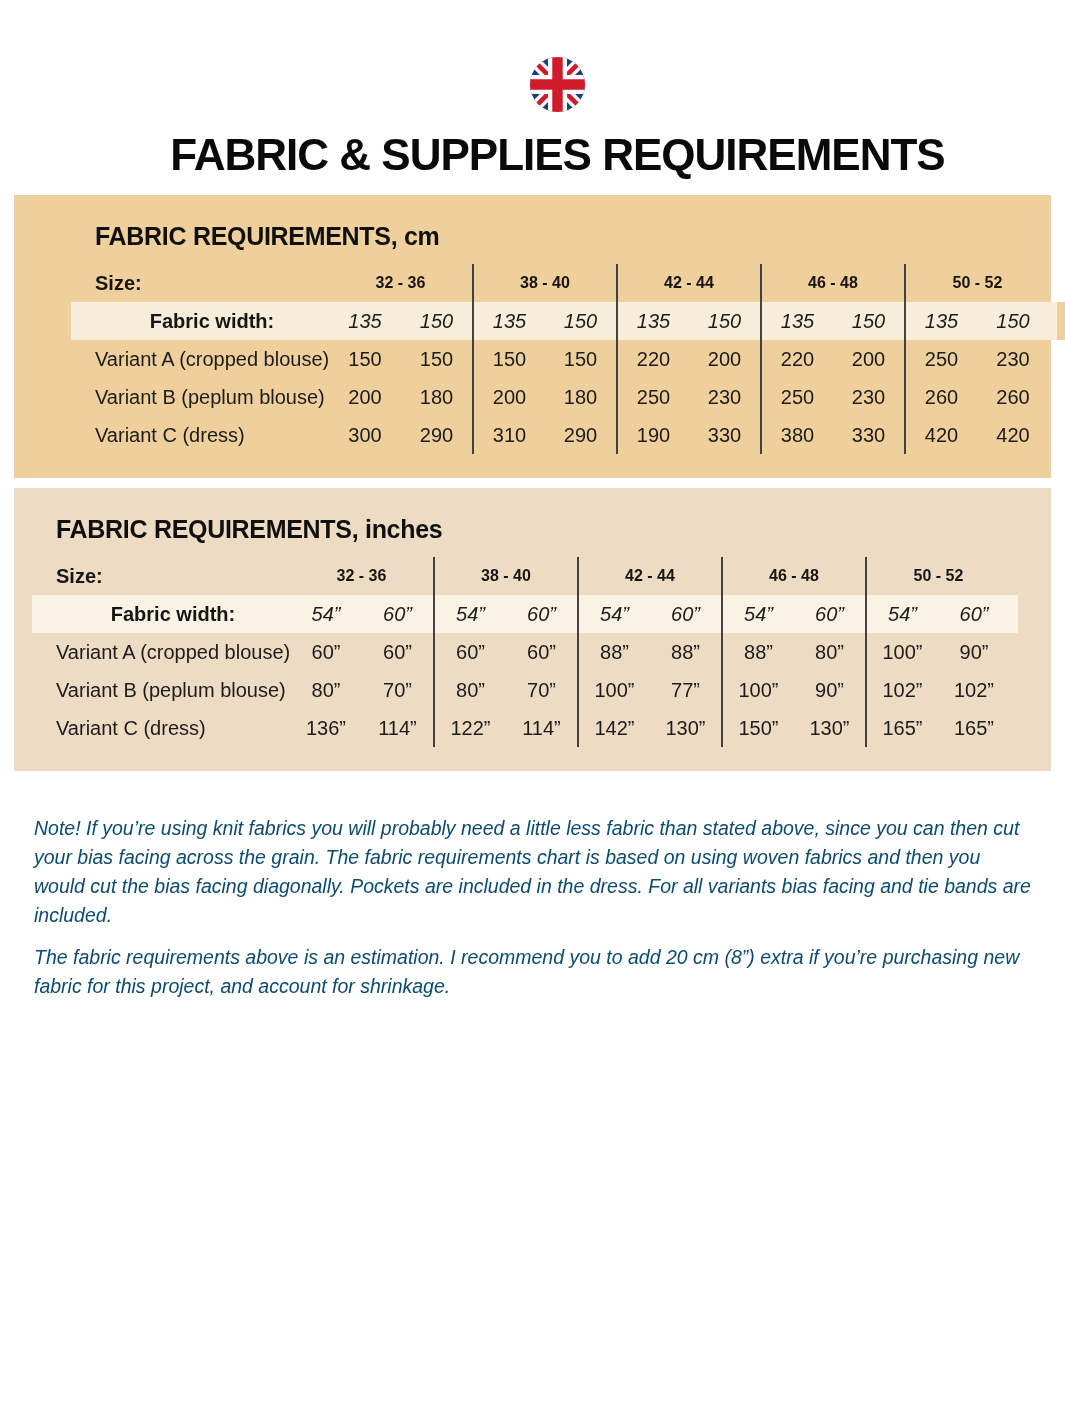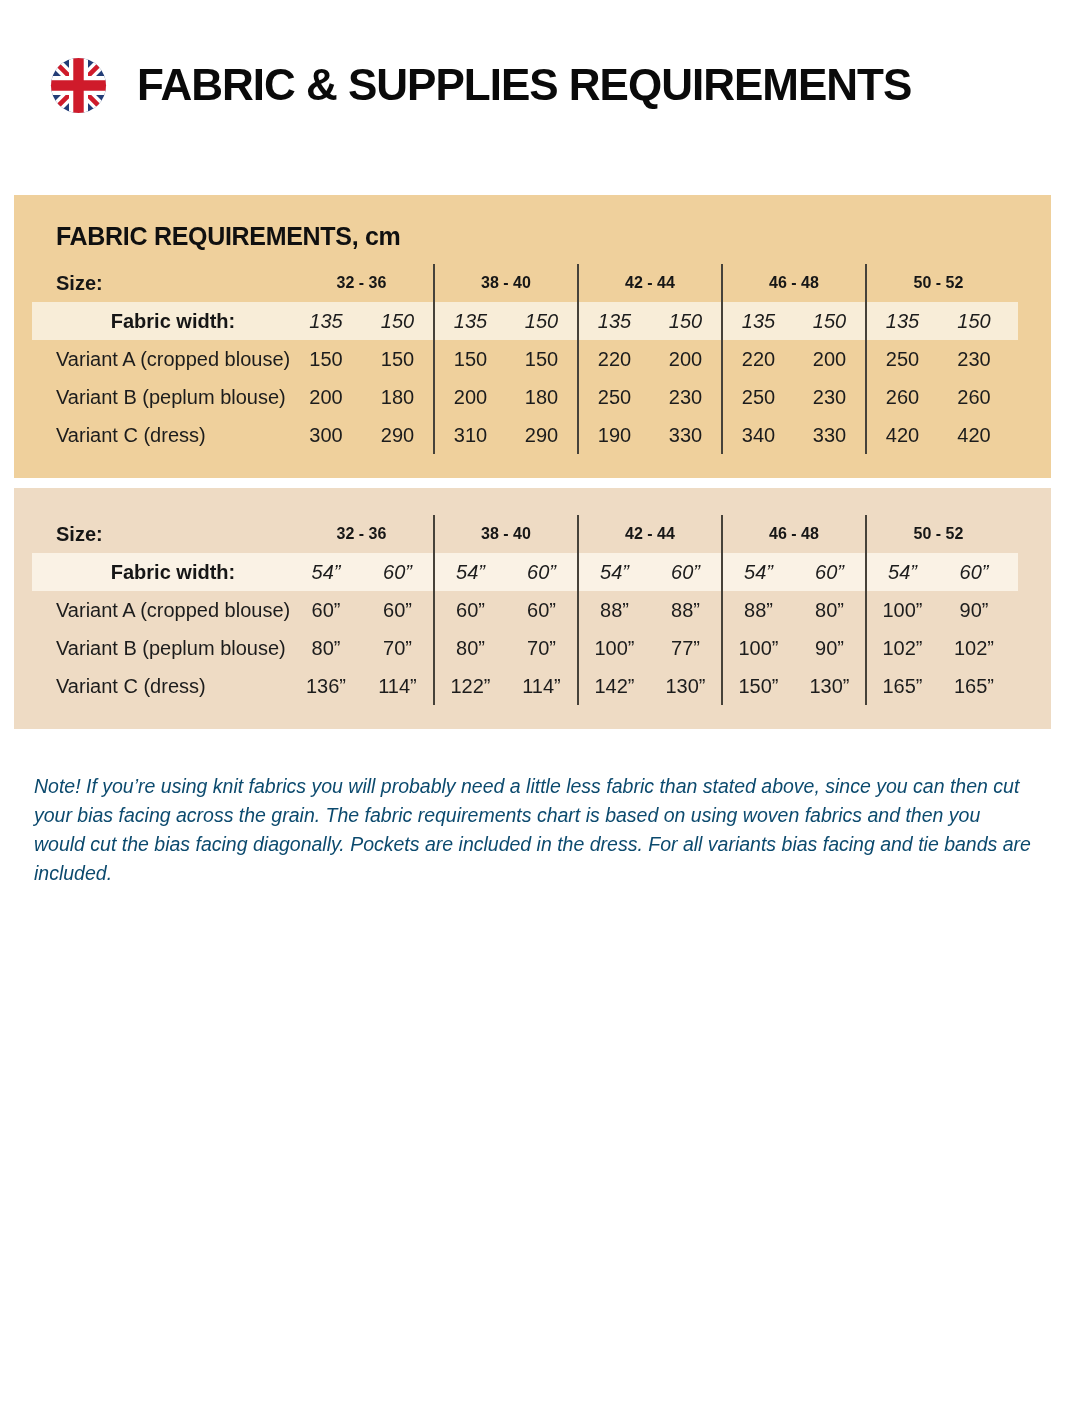--- a/index.html
+++ b/index.html
@@ -10,41 +10,42 @@
     background: #ffffff;
     font-family: "Liberation Sans", sans-serif;
     color: #1a1a1a;
     overflow: hidden;
   }
 
   
   .header {
     display: flex;
     align-items: center;
-    gap: 30px;
+    gap: 17px;
     margin: 56px 0 0 50px;
     height: 58px;
+    flex-direction: column;
   }
   .flag { width: 57px; height: 57px; flex: 0 0 auto; }
   .title {
     margin: 0;
     font-size: 44px;
     font-weight: bold;
     letter-spacing: -1px;
     color: #0a0a0a;
     white-space: nowrap;
   }
 
   
   .table-box {
     margin: 0 14px;
     padding: 27px 0 24px 0;
     box-sizing: border-box;
   }
-  .table-box.cm { margin-top: 81px; --bg: #efd09c; --hl: #f8edd8; background: var(--bg); }
+  .table-box.cm { margin-top: 81px; --bg: #efd09c; --hl: #f8edd8; background: var(--bg); padding-left: 39px; }
   .table-box.inches { margin-top: 10px; --bg: #eedbc4; --hl: #faf2e5; background: var(--bg); }
 
   .table-title {
     margin: 0 0 13px 42px;
     font-size: 25px;
     font-weight: bold;
     color: #101010;
     letter-spacing: -0.3px;
   }
 
@@ -193,31 +194,32 @@
         <td class="spacer"></td>
       </tr>
       <tr class="variant-row">
         <td class="label">Variant C (dress)</td>
         <td>300</td>
         <td>290</td>
         <td class="grp">310</td>
         <td>290</td>
         <td class="grp">190</td>
         <td>330</td>
-        <td class="grp">340</td>
+        <td class="grp">380</td>
         <td>330</td>
         <td class="grp">420</td>
         <td>420</td>
         <td class="spacer"></td>
       </tr>
     </tbody>
       </table>
   </section>
 
   <section class="table-box inches">
+    <h2 class="table-title">FABRIC REQUIREMENTS, inches</h2>
     <table class="req">
       <colgroup>
         <col class="c-label">
         <col class="c-num">
           <col class="c-num">
           <col class="c-num">
           <col class="c-num">
           <col class="c-num">
         <col class="c-num">
           <col class="c-num">
@@ -291,15 +293,16 @@
         <td class="grp">165”</td>
         <td>165”</td>
         <td class="spacer"></td>
       </tr>
     </tbody>
       </table>
   </section>
 
   <div class="notes">
     <p>Note! If you’re using knit fabrics you will probably need a little less fabric than stated above, since you can then cut your bias facing across the grain. The fabric requirements chart is based on using woven fabrics and then you would cut the bias facing diagonally. Pockets are included in the dress. For all variants bias facing and tie bands are included.</p>
+    <p>The fabric requirements above is an estimation. I recommend you to add 20 cm (8”) extra if you’re purchasing new fabric for this project, and account for shrinkage.</p>
   </div>
 
 </div>
 
 </body></html>

